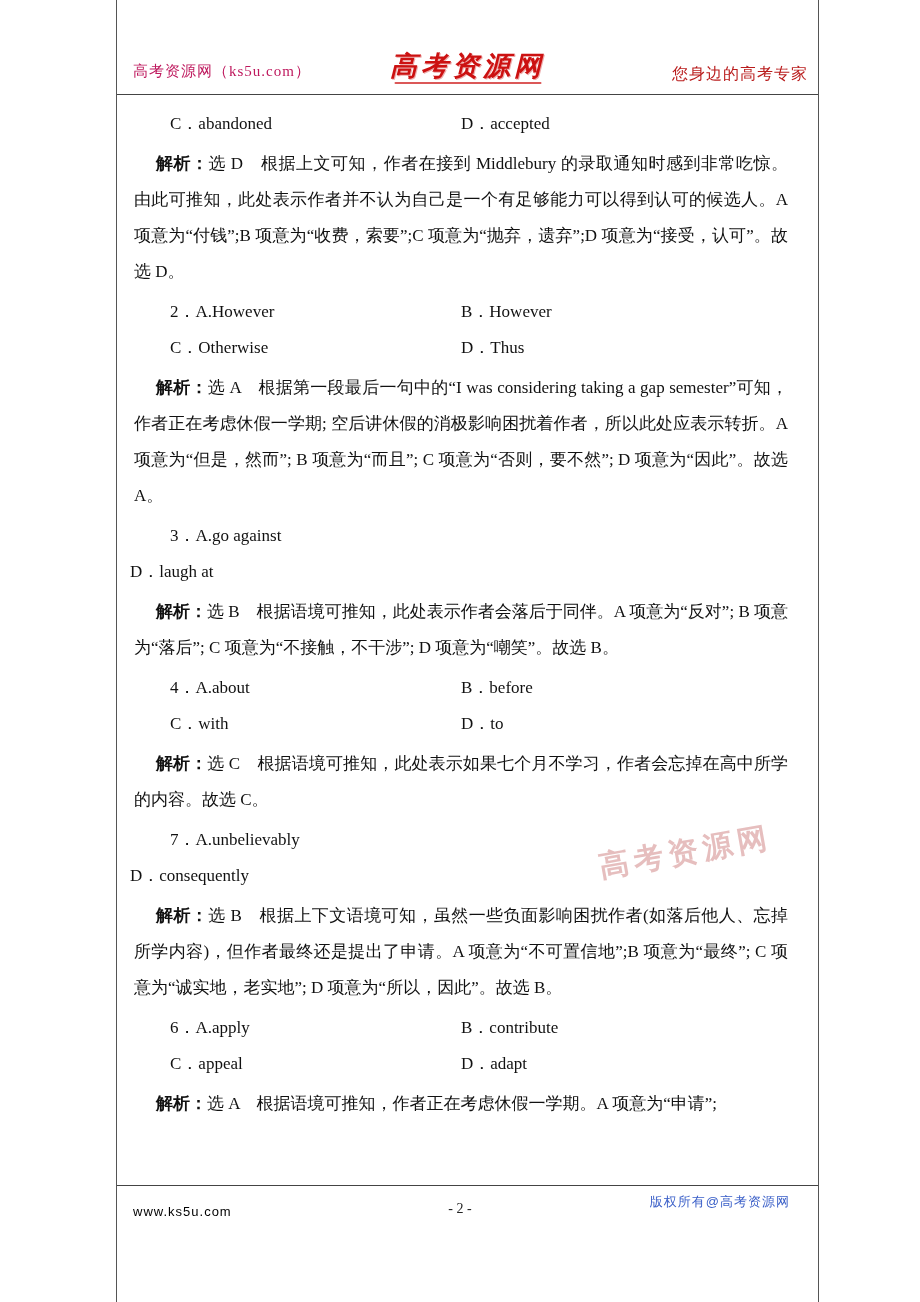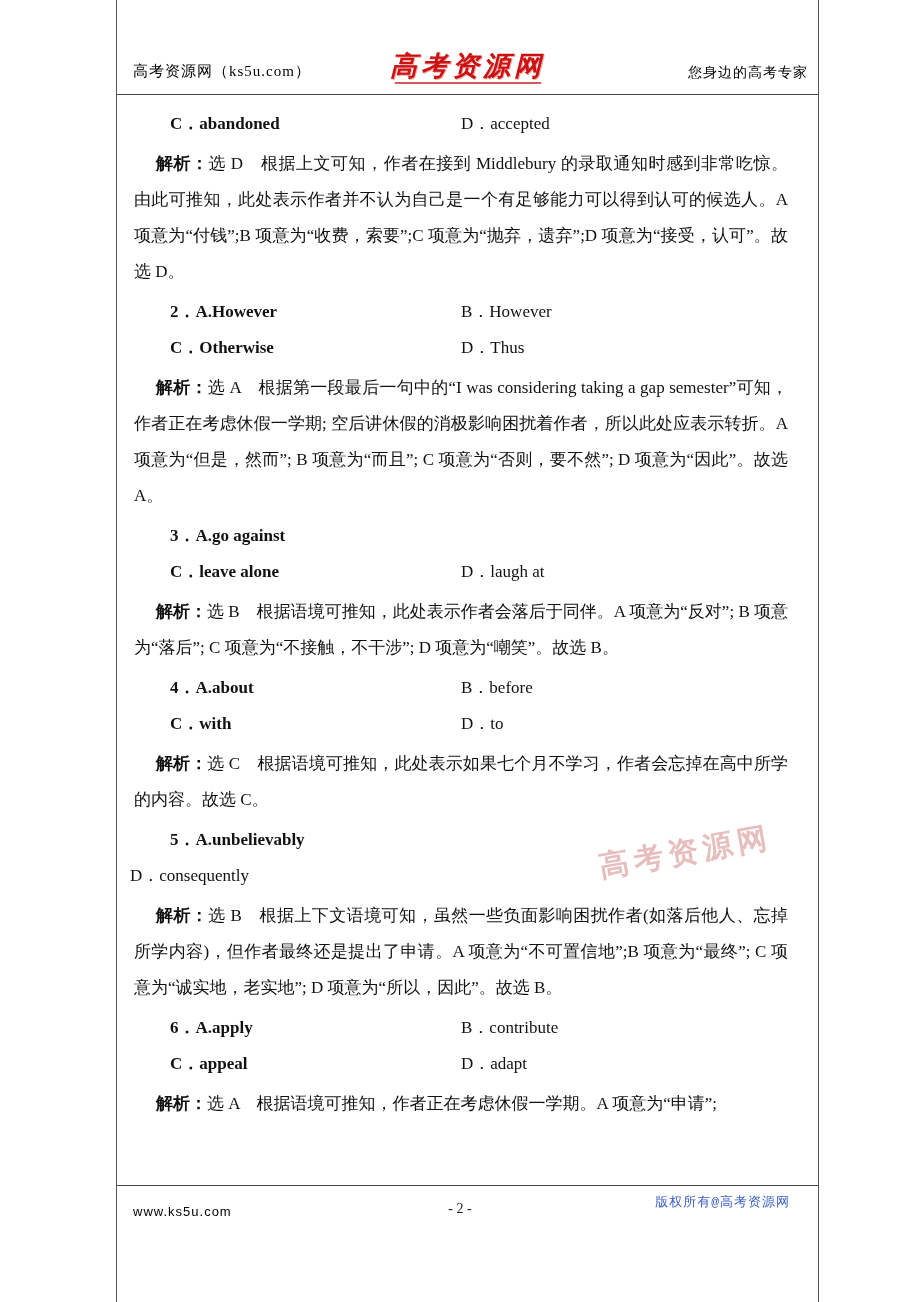--- a/index.html
+++ b/index.html
@@ -11,37 +11,37 @@
     position: relative;
     overflow: hidden;
     font-family: "Liberation Serif", "DejaVu Serif", serif;
     color: #111;
   }
   .frame-line { position: absolute; top: 0; bottom: 0; width: 1px; background: #555; }
   .frame-left { left: 116px; }
   .frame-right { left: 818px; }
 
   .header { position: absolute; top: 40px; left: 117px; width: 701px; height: 55px; border-bottom: 1px solid #444; }
-  .header-left { position: absolute; left: 16px; top: 22px; font-size: 15px; letter-spacing: 1px; color: #000000; }
+  .header-left { position: absolute; left: 16px; top: 22px; font-size: 15px; letter-spacing: 1px; color: #be185d; }
   .logo {
     position: absolute; left: 50%; transform: translateX(-50%); top: 8px;
     color: #cc1111; font-size: 27px; font-weight: bold; letter-spacing: 4px;
     font-style: italic; text-shadow: 1px 1px 0 rgba(204,17,17,0.35);
     white-space: nowrap;
   }
   .logo::after { content: ""; position: absolute; left: 4px; right: 4px; bottom: 0px; height: 2px; background: #cc1111; opacity: 0.7; border-radius: 2px; }
-  .header-right { position: absolute; right: 10px; top: 24px; font-size: 14px; letter-spacing: 1px; color: #000000; }
+  .header-right { position: absolute; right: 10px; top: 24px; font-size: 16px; letter-spacing: 1px; color: #b91c1c; }
 
   .content {
     position: absolute; top: 106px; left: 130px; width: 662px;
     font-size: 17px; line-height: 36px; text-align: justify;
   }
   .opt-row { display: flex; }
   .opt-row.q-start { }
-  .opt-left { width: 50%; padding-left: 40px; font-weight: bold; }
+  .opt-left { width: 50%; padding-left: 40px; }
   .opt-right { width: 50%; }
   .analysis { margin: 4px; text-indent: 22px; }
   .analysis .label { font-weight: bold; }
 
   .watermark {
     position: absolute; left: 598px; top: 832px;
     font-size: 30px; font-weight: bold; letter-spacing: 5px;
     color: rgba(205, 125, 125, 0.5);
     transform: rotate(-10deg);
     pointer-events: none;
@@ -53,21 +53,21 @@
   .footer-url {
     position: absolute; left: 133px; top: 1193px;
     font-size: 13px; color: #000000; letter-spacing: 1px;
     font-family: "Liberation Sans", sans-serif;
     margin-top: 11px;
   }
   .footer-page { position: absolute; left: 0; width: 920px; text-align: center; top: 1201px; font-size: 14px; color: #222; }
   .footer-copy {
     position: absolute; right: 130px; top: 1193px;
     font-size: 13px; color: #3a5fc8; letter-spacing: 1px;
-    font-family: Liberation Mono, monospace;
+    font-family: Liberation Sans, sans-serif;
   }
 </style>
 </head>
 <body>
 
 <div class="frame-line frame-left"></div>
 <div class="frame-line frame-right"></div>
 
 <header class="header">
   <span class="header-left">高考资源网（ks5u.com）</span>
@@ -92,39 +92,38 @@
     <span class="opt-left">C．Otherwise</span>
     <span class="opt-right">D．Thus</span>
   </div>
 
   <p class="analysis"><span class="label">解析：</span><span>选 A　根据第一段最后一句中的“I was considering taking a gap semester”可知，作者正在考虑休假一学期; 空后讲休假的消极影响困扰着作者，所以此处应表示转折。A 项意为“但是，然而”; B 项意为“而且”; C 项意为“否则，要不然”; D 项意为“因此”。故选 A。</span></p>
 
   <div class="opt-row q-start">
     <span class="opt-left">3．A.go against</span>
   </div>
   <div class="opt-row">
-    <span class="opt-left">C．leave alone</span>
     <span class="opt-right">D．laugh at</span>
   </div>
 
   <p class="analysis"><span class="label">解析：</span><span>选 B　根据语境可推知，此处表示作者会落后于同伴。A 项意为“反对”; B 项意为“落后”; C 项意为“不接触，不干涉”; D 项意为“嘲笑”。故选 B。</span></p>
 
   <div class="opt-row q-start">
     <span class="opt-left">4．A.about</span>
     <span class="opt-right">B．before</span>
   </div>
   <div class="opt-row">
     <span class="opt-left">C．with</span>
     <span class="opt-right">D．to</span>
   </div>
 
   <p class="analysis"><span class="label">解析：</span><span>选 C　根据语境可推知，此处表示如果七个月不学习，作者会忘掉在高中所学的内容。故选 C。</span></p>
 
   <div class="opt-row q-start">
-    <span class="opt-left">5．A.unbelievably</span>
+    <span class="opt-left">7．A.unbelievably</span>
   </div>
   <div class="opt-row">
     <span class="opt-right">D．consequently</span>
   </div>
 
   <p class="analysis"><span class="label">解析：</span><span>选 B　根据上下文语境可知，虽然一些负面影响困扰作者(如落后他人、忘掉所学内容)，但作者最终还是提出了申请。A 项意为“不可置信地”;B 项意为“最终”; C 项意为“诚实地，老实地”; D 项意为“所以，因此”。故选 B。</span></p>
 
   <div class="opt-row q-start">
     <span class="opt-left">6．A.apply</span>
     <span class="opt-right">B．contribute</span>

